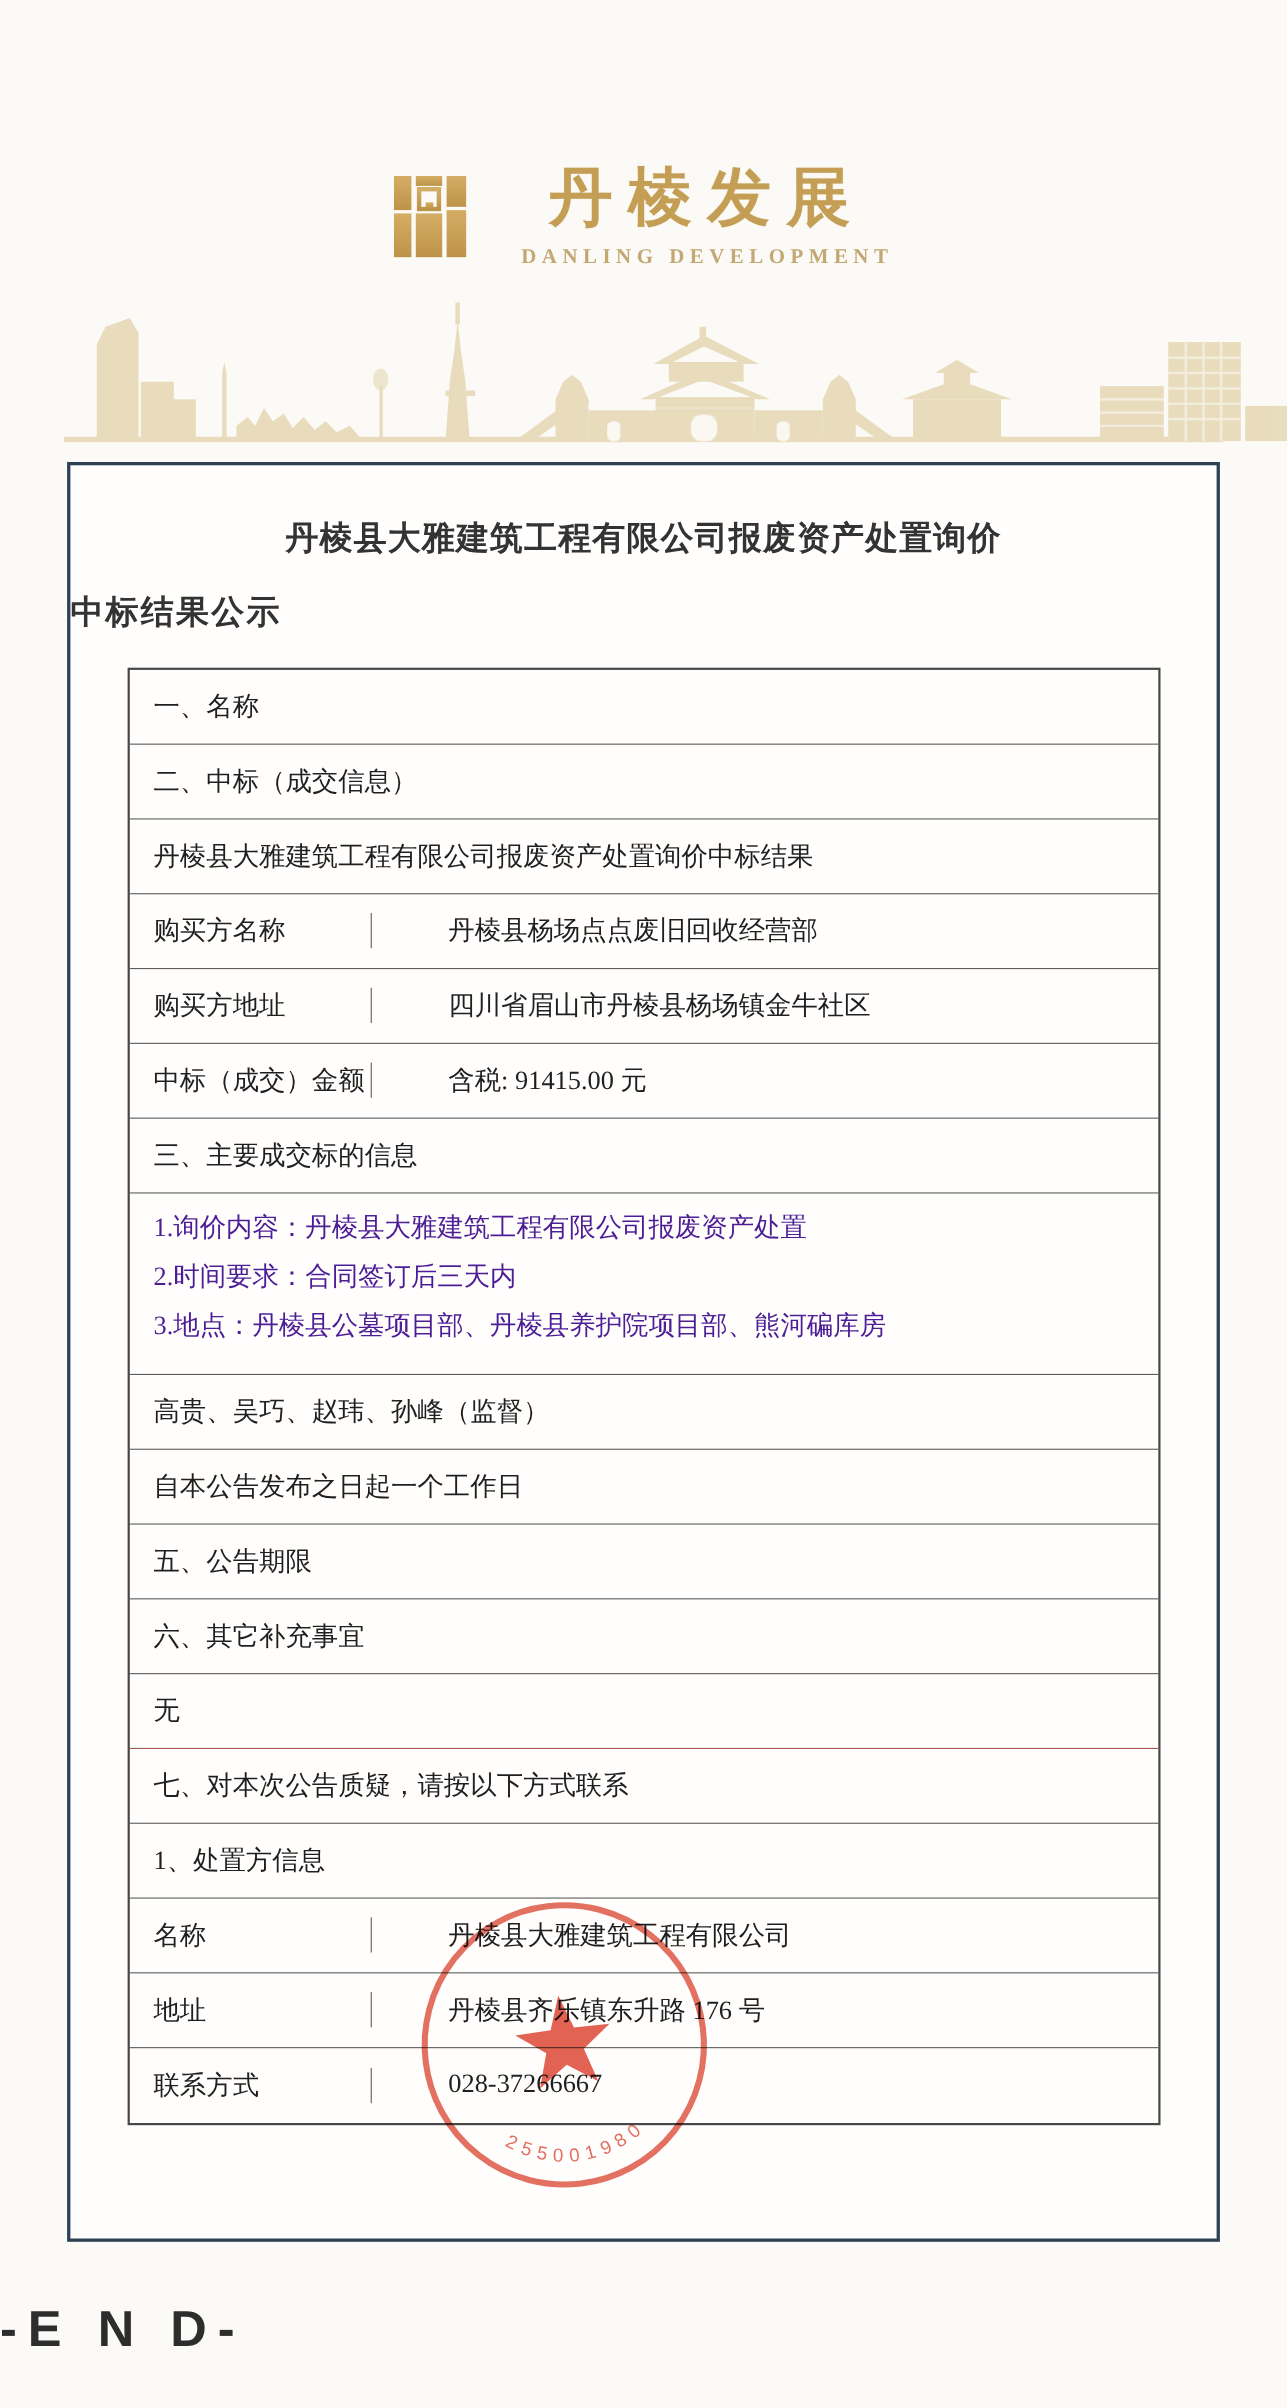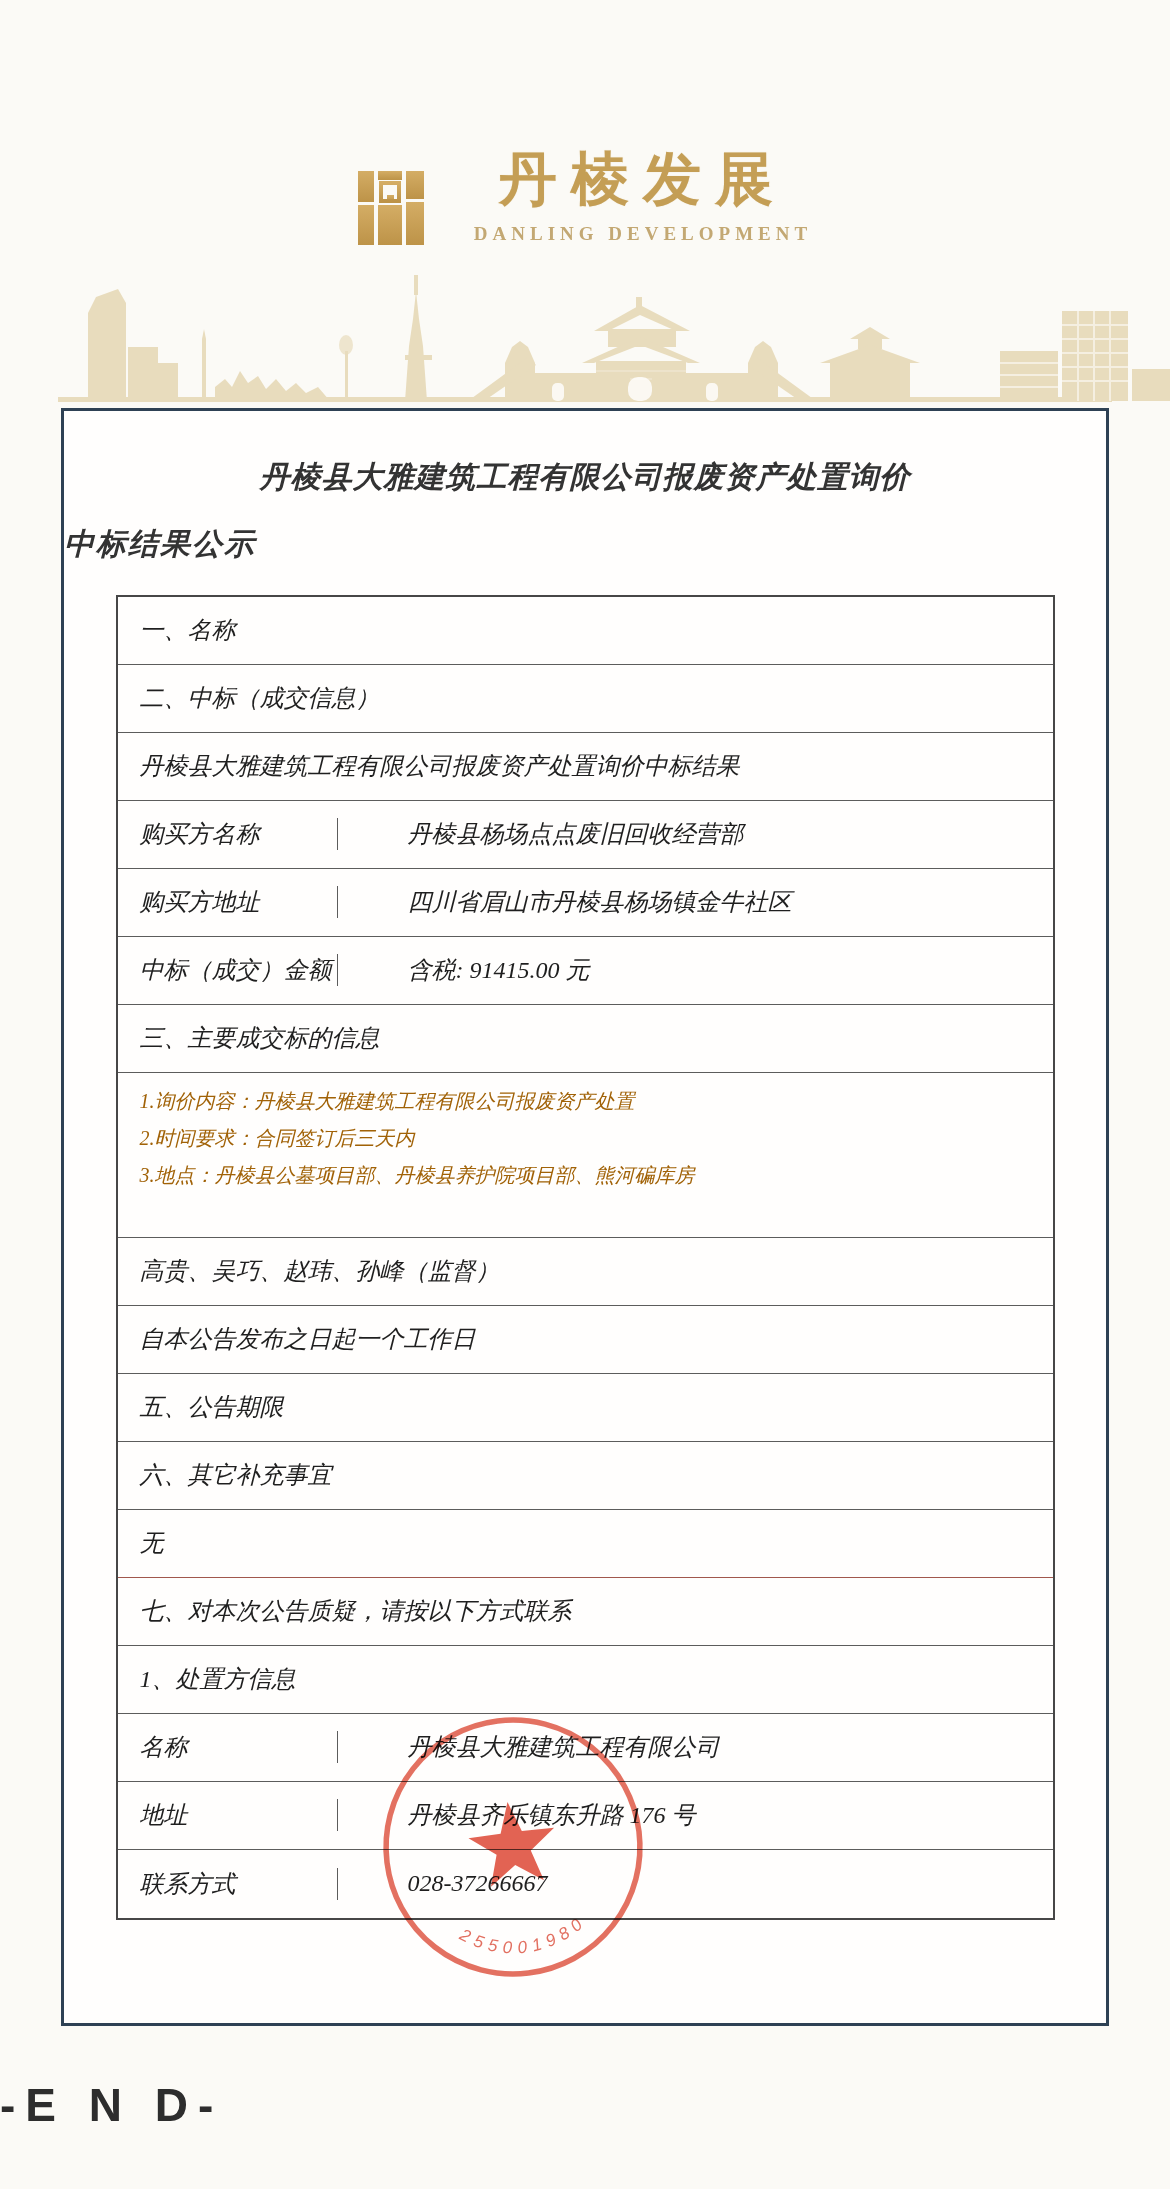--- a/index.html
+++ b/index.html
@@ -7,44 +7,43 @@
   body {
     width: 1170px; height: 2189px;
     background: #fbfaf6;
     font-family: "Liberation Serif", "DejaVu Serif", serif;
     position: relative; overflow: hidden;
   }
   .page { width:1170px; height:2189px; position:relative; }
 
   
   .brand-header { padding-top:150px; display:flex; justify-content:center; }
-  .logo-row { display:flex; align-items:flex-end; gap:50px; }
+  .logo-row { display:flex; align-items:center; gap:50px; }
   .logomark { width:66px; height:74px; flex:0 0 auto; }
   .brand-text { text-align:center; }
   .brand-cn {
     font-size:58px; font-weight:700; letter-spacing:14px; line-height:1.05;
     color:#c49e55; text-shadow:0 0 1px rgba(190,150,70,.35);
     white-space:nowrap;
   }
   .brand-en {
     margin-top:12px; font-size:19px; letter-spacing:5px;
     color:#c3a873; white-space:nowrap; font-weight:600;
   }
 
   
   .skyline { margin-top:6px; height:157px; width:1170px; }
 
   
   .doc-card {
     position:relative;
     width:1048px; height:1618px;
-    margin:0 auto 0;
+    margin:12px auto 0;
     background:#fffefd;
     border:3px solid #2e4154;
-    font-style:italic;
   }
   .doc-title-1 {
     margin-top:46px; text-align:center;
     font-size:30px; font-weight:700; color:#333; letter-spacing:1px;
   }
   .doc-title-2 {
     margin-top:26px; 
     font-size:30px; font-weight:700; color:#333; letter-spacing:2px;
   }
 
@@ -59,21 +58,21 @@
     min-height:68px;
     display:flex; align-items:center;
     font-size:24px; color:#1f1f1f;
   }
   .trow:last-child { border-bottom:none; }
   .trow.section, .trow.text { padding-left:22px;text-align:right; }
   .trow.multi {
     display:block; height:165px; padding:10px 22px 0;
     align-items:flex-start;
   }
-  .trow.multi .tline { line-height:1.85; font-size:20px; color:#a16207; }
+  .trow.multi .tline { line-height:1.85; font-size:24px; color:#4c1d95; }
   .trow.pair { padding:0; align-items:center;gap:44px; }
   .tlabel {
     width:220px; flex:0 0 220px;
     border-right:1.5px solid #5c5c5c;
     display:flex; align-items:center; padding-left:22px;
   }
   .tvalue { flex:1; display:flex; align-items:center; padding-left:26px; }
   .trow.red-divider { border-bottom-color:#a1574c; }
 
   

